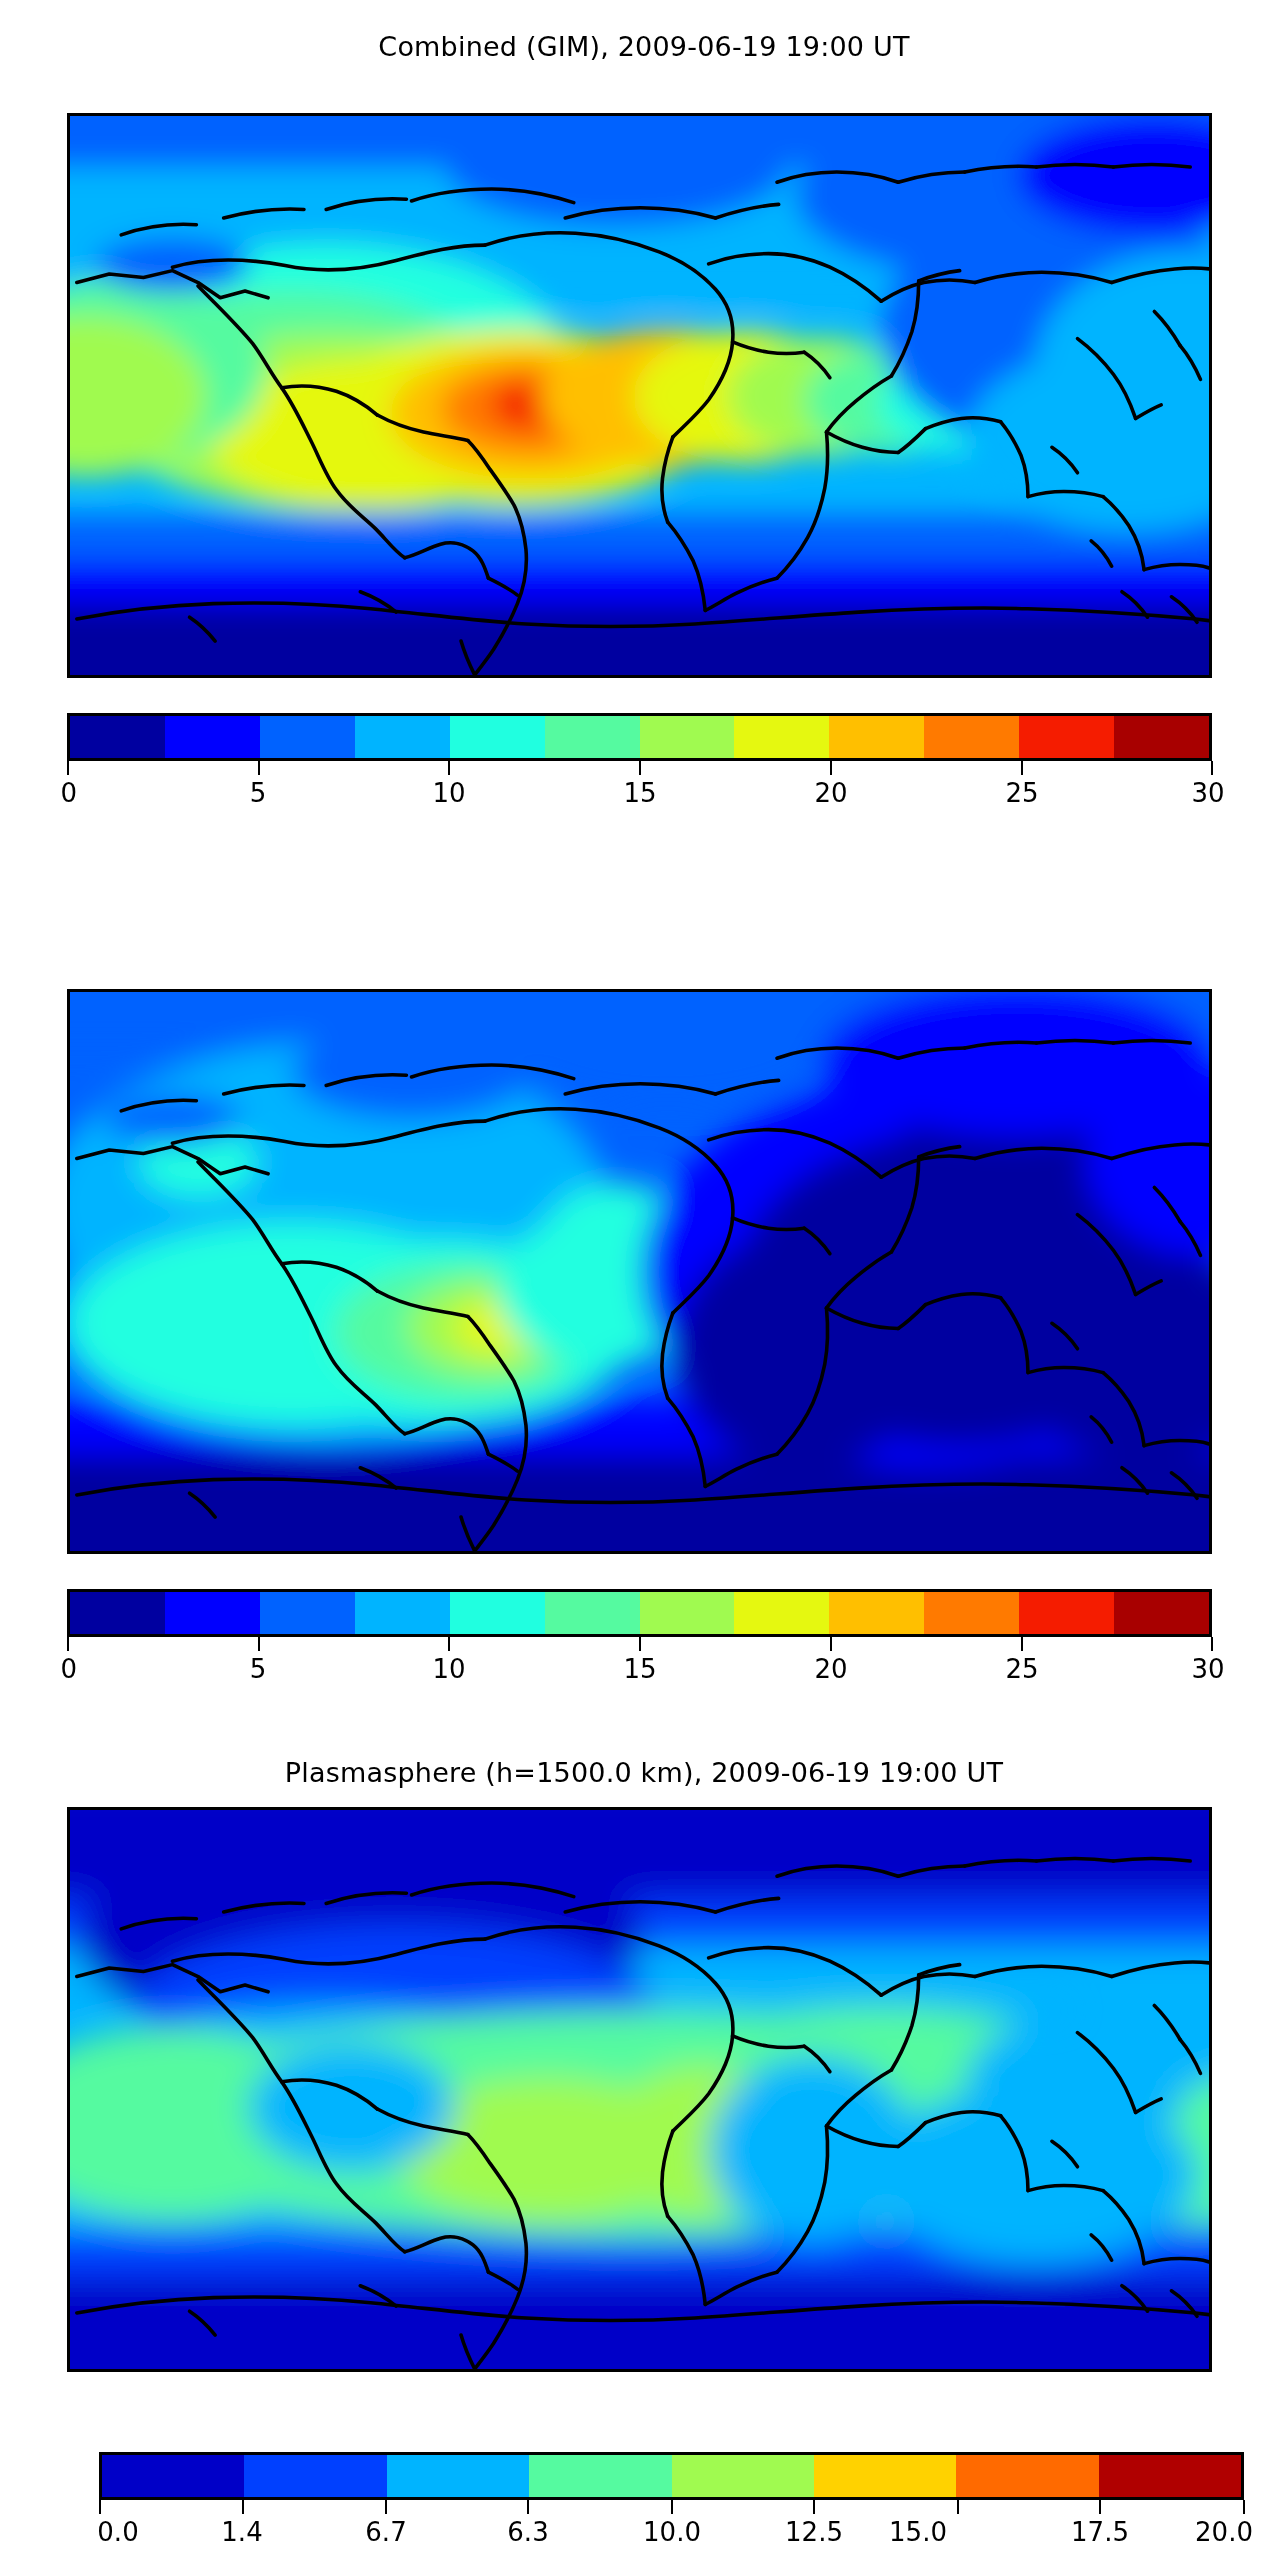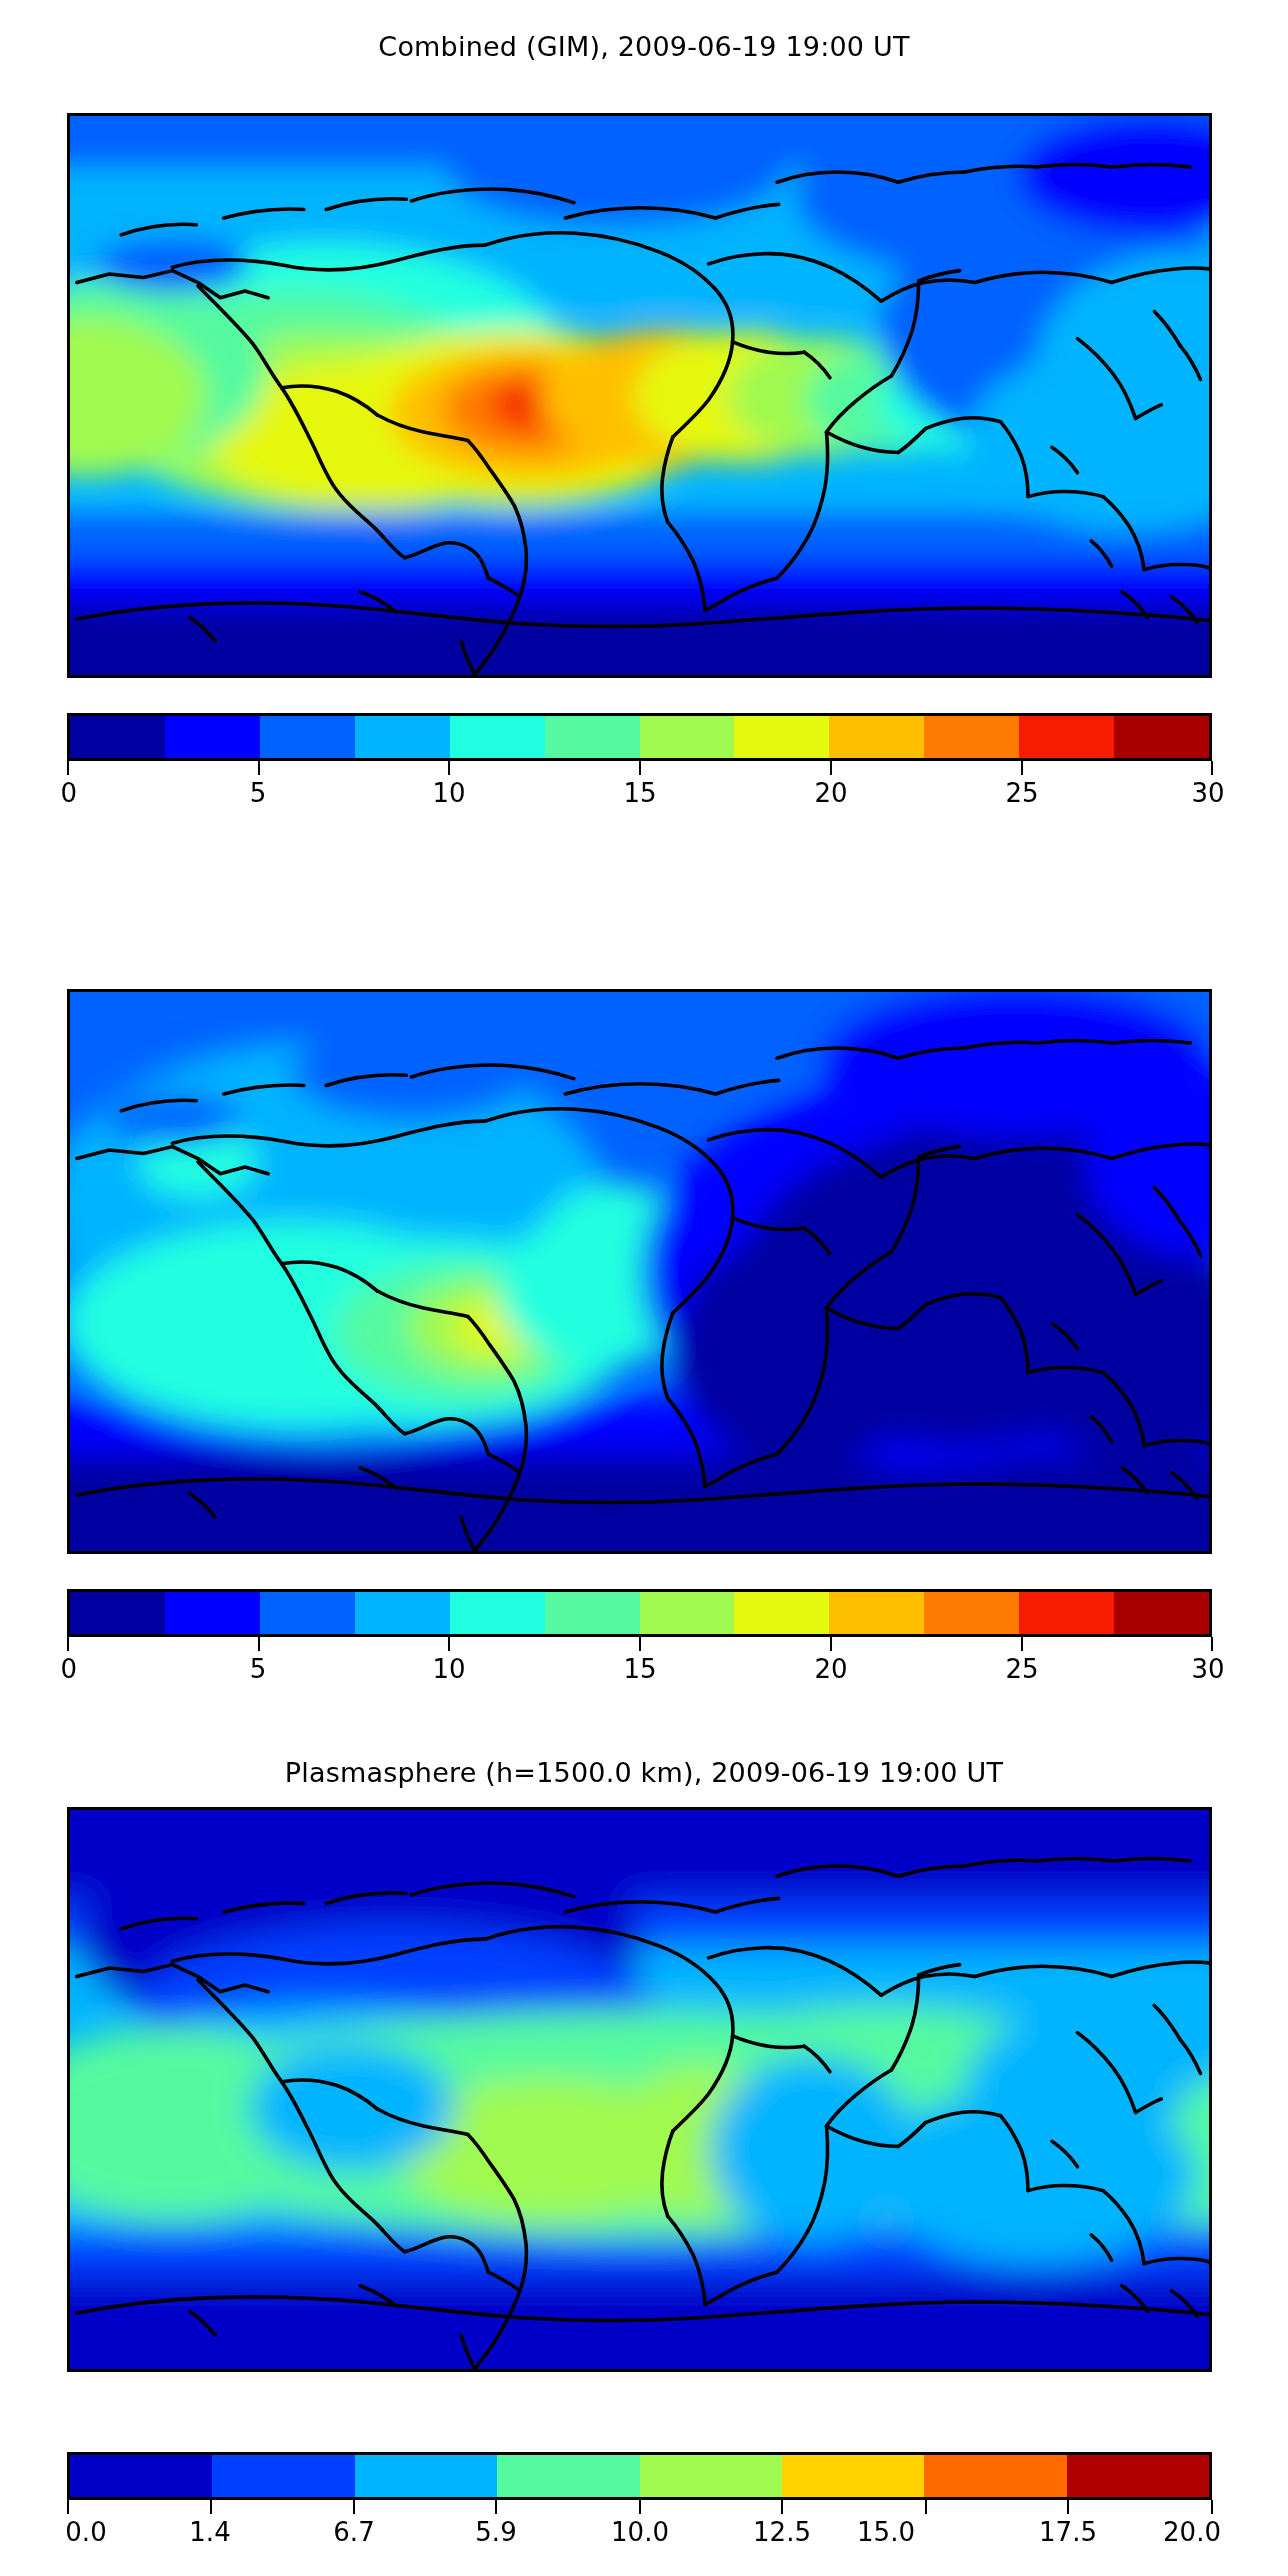--- a/index.html
+++ b/index.html
@@ -405,21 +405,21 @@
           <path d="M1222,60 C1252,56 1282,56 1312,60"></path>
           <path d="M8,592 C60,582 114,576 168,574 C230,572 292,574 352,580 C414,586 474,594 534,598 C600,602 666,602 732,598 C796,594 860,588 924,584 C990,580 1056,578 1122,580 C1188,582 1254,586 1318,592 L1334,594"></path>
           <path d="M340,560 C356,566 370,574 382,584"></path>
           <path d="M140,590 C152,598 162,608 170,618"></path>
           <path d="M1290,566 C1302,574 1312,584 1320,596"></path>
         </g>
       </g>
     </svg>
   </div>
 
-  <div class="cbar-wrap" style="top:2452px;">
+  <div class="cbar-wrap" style="top:2452px;margin-left:32px;">
     <div class="cbar">
       <span style="background:#0000c8"></span>
       <span style="background:#0040ff"></span>
       <span style="background:#00b4ff"></span>
       <span style="background:#55faa0"></span>
       <span style="background:#a0fa50"></span>
       <span style="background:#ffd200"></span>
       <span style="background:#ff6a00"></span>
       <span style="background:#b00000"></span>
     </div>
@@ -431,21 +431,21 @@
       <i style="left:572px"></i>
         <i style="left:714px"></i>
         <i style="left:858px"></i>
         <i style="left:1000px"></i>
       <i style="left:1144px"></i>
     </div>
     <div class="cbar-labels">
       <u style="left:19px">0.0</u>
       <u style="left:143px">1.4</u>
       <u style="left:287px">6.7</u>
-      <u style="left:429px">5.9</u>
+      <u style="left:429px">6.3</u>
       <u style="left:573px">10.0</u>
       <u style="left:715px">12.5</u>
       <u style="left:819px">15.0</u>
       <u style="left:1001px">17.5</u>
       <u style="left:1125px">20.0</u>
     </div>
   </div>
 
 </div>
 

